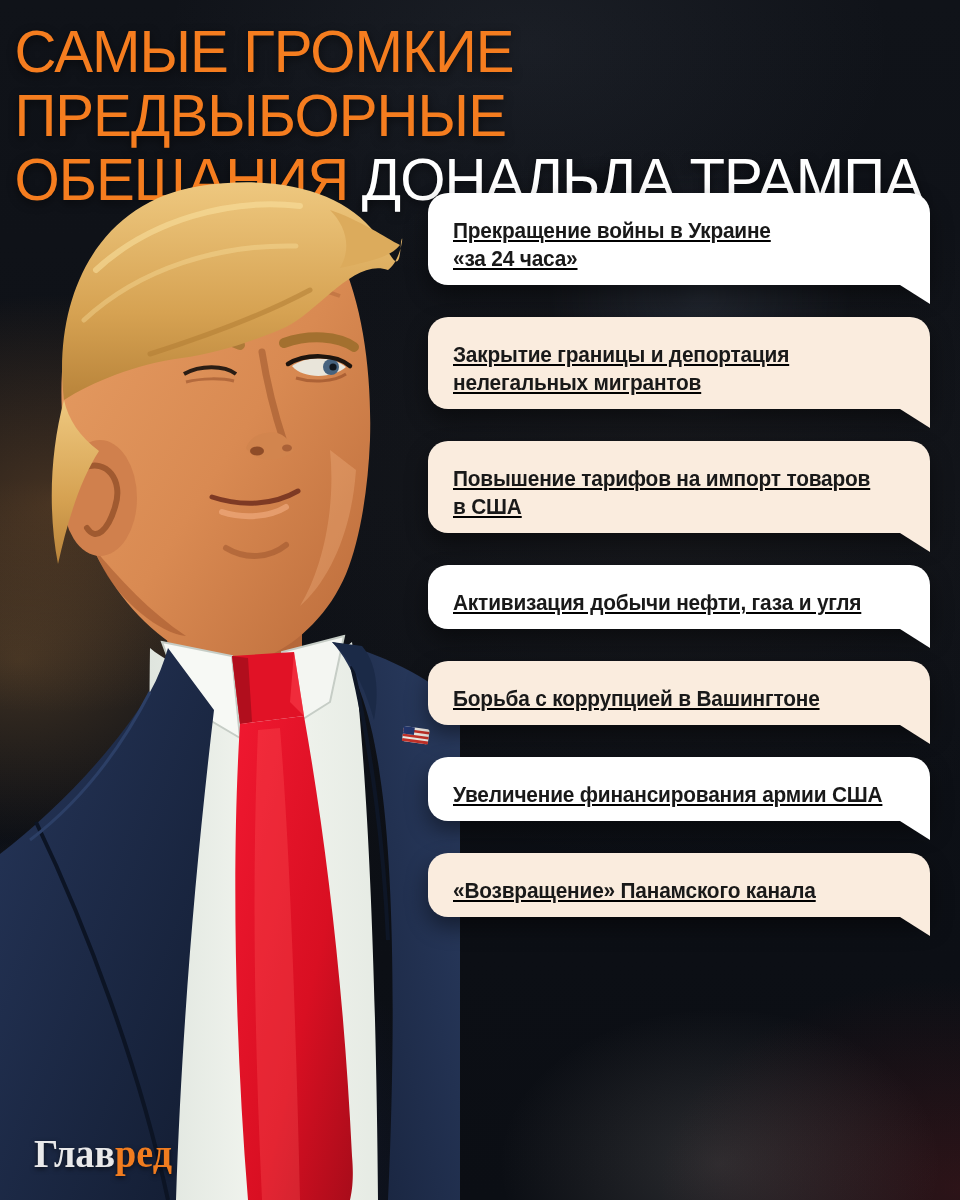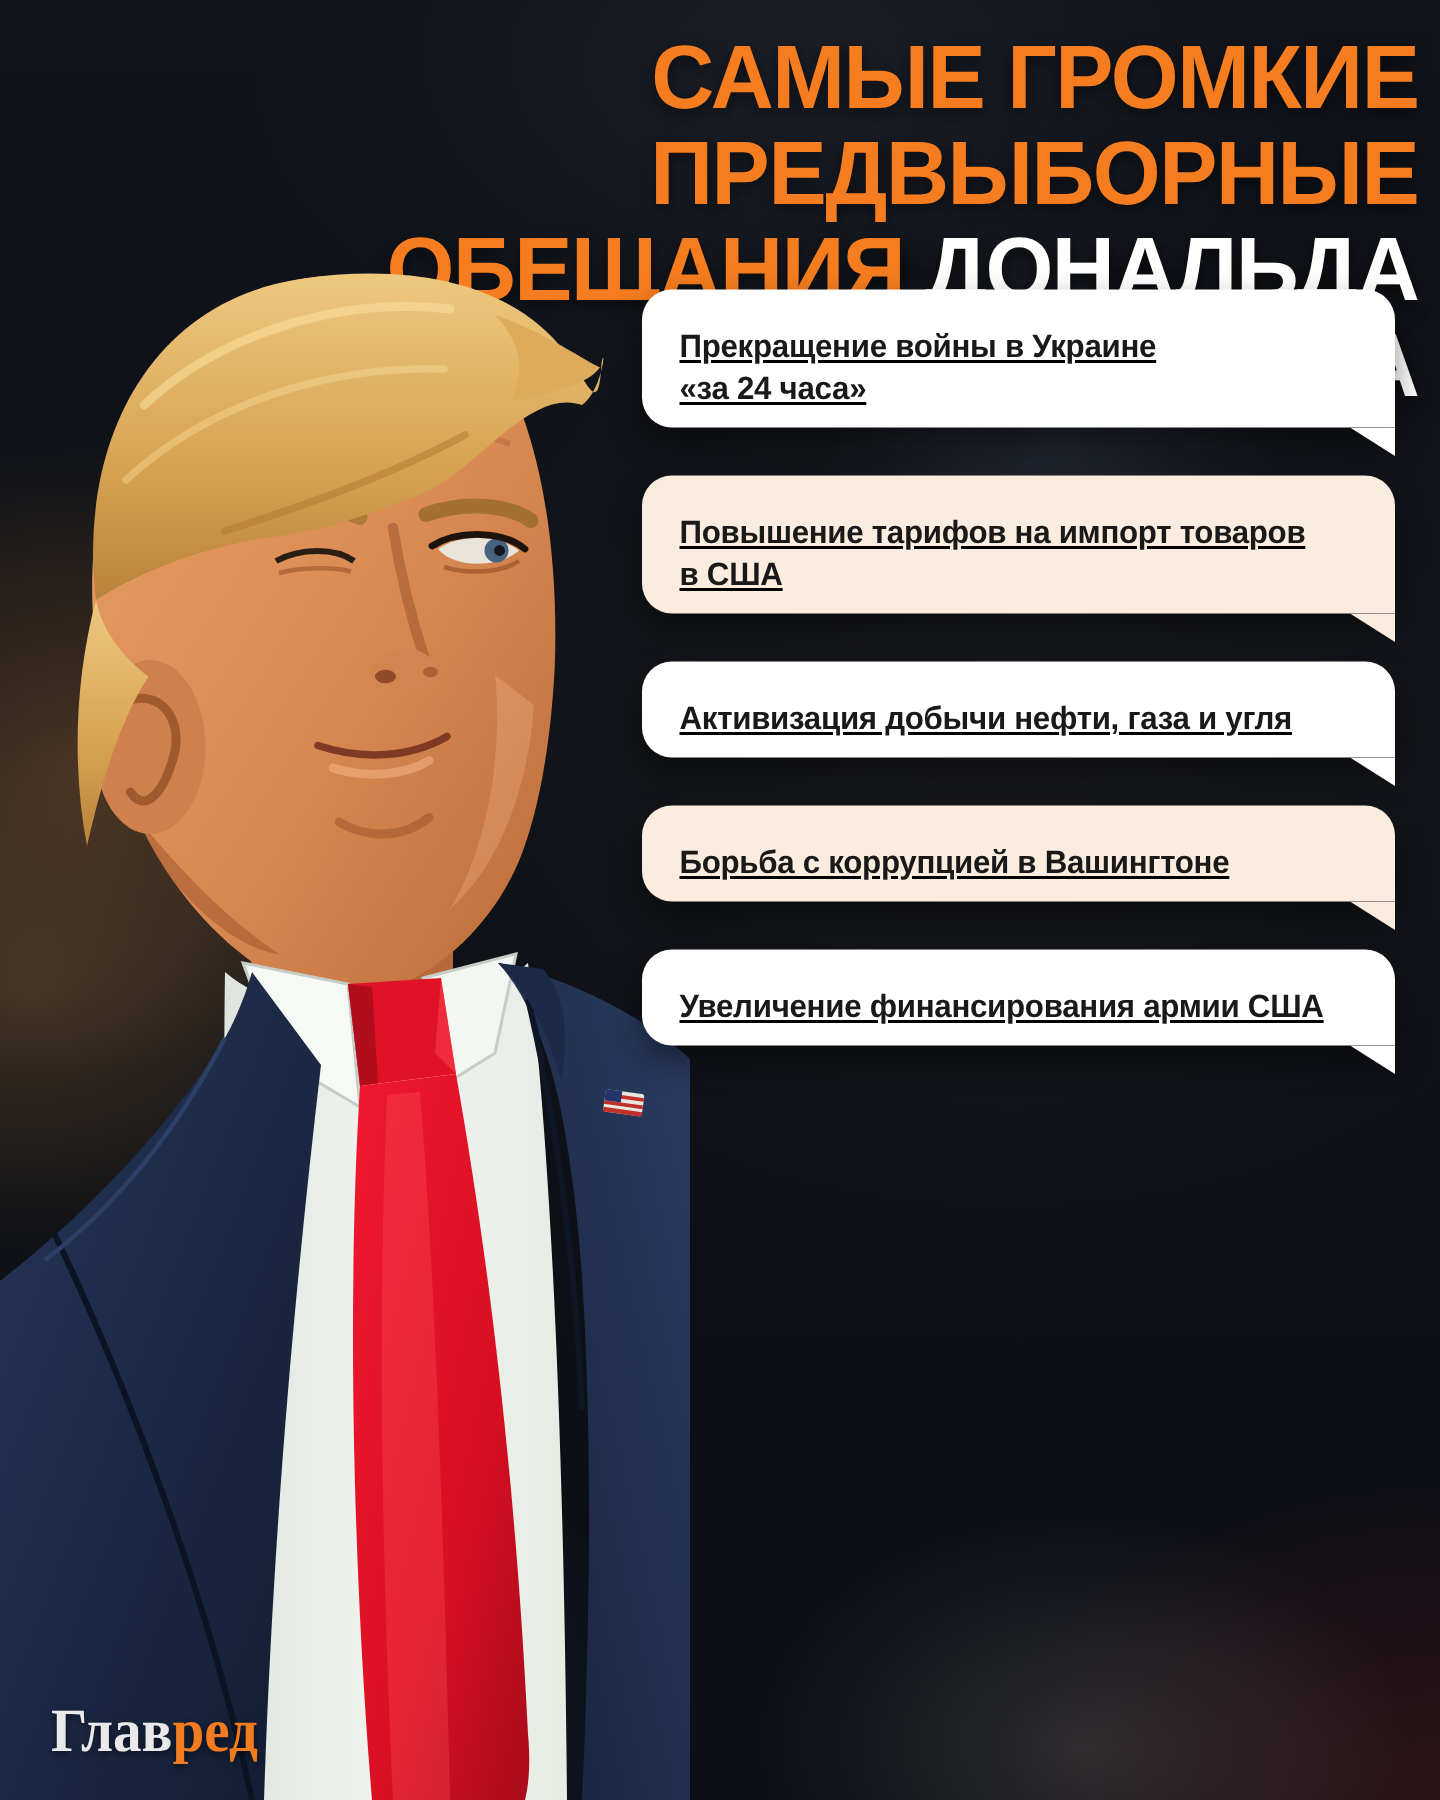--- a/index.html
+++ b/index.html
@@ -23,22 +23,22 @@
   
   .ghost-face{position:absolute;left:450px;top:90px;width:500px;height:430px;
     background:
       radial-gradient(230px 190px at 50% 48%, rgba(96,112,138,.22), transparent 68%),
       radial-gradient(62px 26px at 30% 21%, rgba(4,7,11,.55), transparent 70%),
       radial-gradient(62px 26px at 61% 22%, rgba(4,7,11,.50), transparent 70%),
       radial-gradient(38px 95px at 45% 40%, rgba(8,10,14,.40), transparent 70%);
     filter:blur(5px);opacity:.85;}
 
   
-  .title{position:absolute;left:0;top:20px;width:960px;margin:0;text-align:right;
-    font-weight:700;font-size:60px;line-height:64px;letter-spacing:-1px;
+  .title{position:absolute;left:0;top:20px;width:960px;margin:0;text-align:left;
+    font-weight:400;font-size:60px;line-height:64px;letter-spacing:-1px;
     text-shadow:0 3px 10px rgba(0,0,0,.55);}
   .t-line{display:block;transform:scaleX(.97);}
   .c-orange{color:#f57d1f;}
   .c-white{color:#ffffff;}
   .l2 .c-orange{margin-right:14px;}
 
   
   .cards{position:absolute;left:428px;top:193px;width:502px;
     display:flex;flex-direction:column;gap:32px;}
   .card{--bg:#ffffff;position:relative;background:var(--bg);
@@ -194,31 +194,38 @@
       </g>
     </g>
   </svg>
 
   <div class="cards">
     <div class="card" data-variant="white">
       <div class="card-text">Прекращение войны в Украине
 «за 24 часа»</div>
     </div>
     <div class="card" data-variant="cream">
+      <div class="card-text">Закрытие границы и депортация
+нелегальных мигрантов</div>
+    </div>
+    <div class="card" data-variant="cream">
       <div class="card-text">Повышение тарифов на импорт товаров
 в США</div>
     </div>
     <div class="card" data-variant="white">
       <div class="card-text">Активизация добычи нефти, газа и угля</div>
     </div>
     <div class="card" data-variant="cream">
       <div class="card-text">Борьба с коррупцией в Вашингтоне</div>
     </div>
     <div class="card" data-variant="white">
       <div class="card-text">Увеличение финансирования армии США</div>
+    </div>
+    <div class="card" data-variant="cream">
+      <div class="card-text">«Возвращение» Панамского канала</div>
     </div>
   </div>
 
   <div class="logo">
     <span class="logo-white">Глав</span><span class="logo-orange">ред</span>
   </div>
 
 </div>
 
 </body></html>

